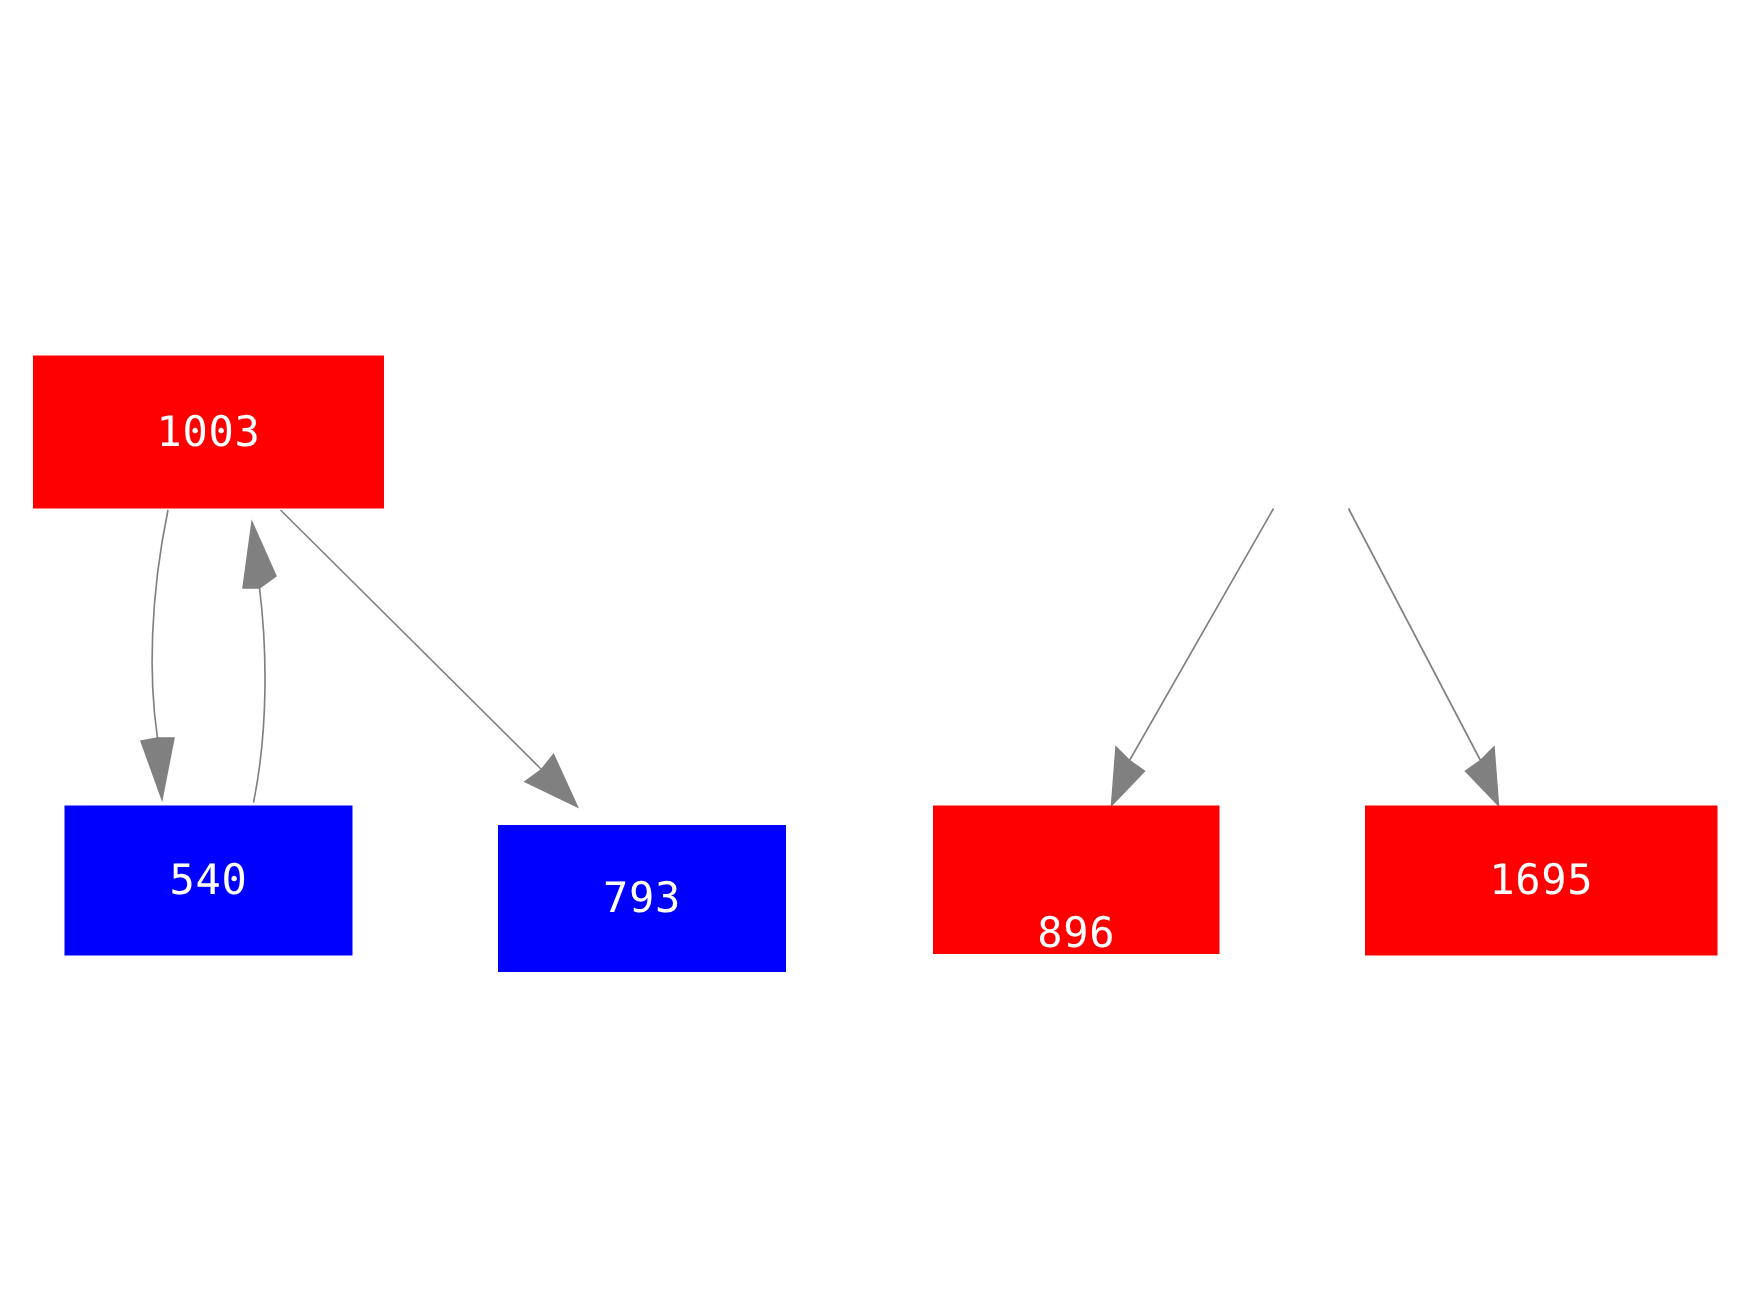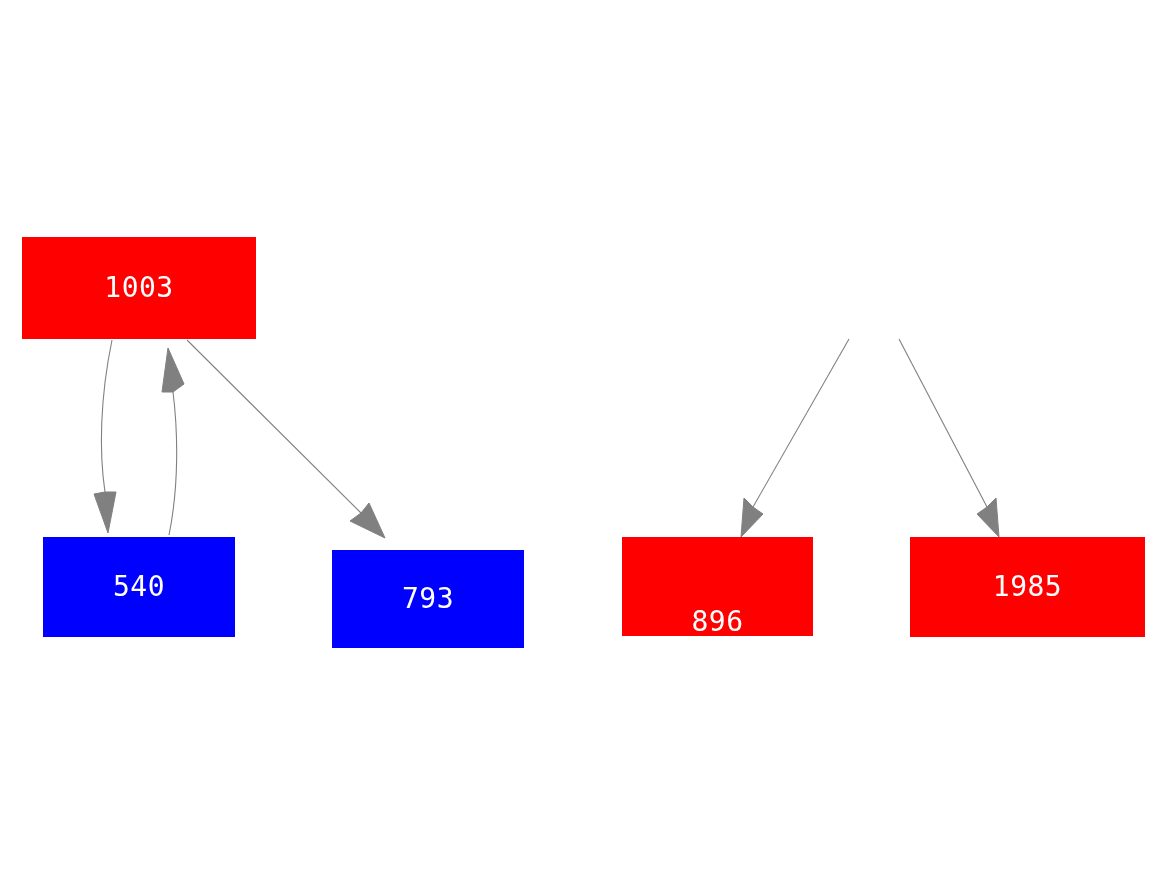--- a/index.html
+++ b/index.html
@@ -89,16 +89,16 @@
   <div class="graph-node" style="left: 332px; top: 537px; width: 192px; height: 98px; background: rgb(0, 0, 255); color: rgb(255, 255, 255); margin-top: 13px;">
     <span class="node-label">793</span>
   </div>
 
 
   <div class="graph-node" style="left: 622px; top: 537px; width: 191px; height: 99px; background: rgb(255, 0, 0); color: rgb(255, 255, 255); align-items: flex-end;">
     <span class="node-label">896</span>
   </div>
 
   <div class="graph-node" style="left: 910px; top: 537px; width: 235px; height: 100px; background: rgb(255, 0, 0); color: rgb(255, 255, 255);">
-    <span class="node-label">1985</span>
+    <span class="node-label">1695</span>
   </div>
 
 </div>
 
 </body></html>

